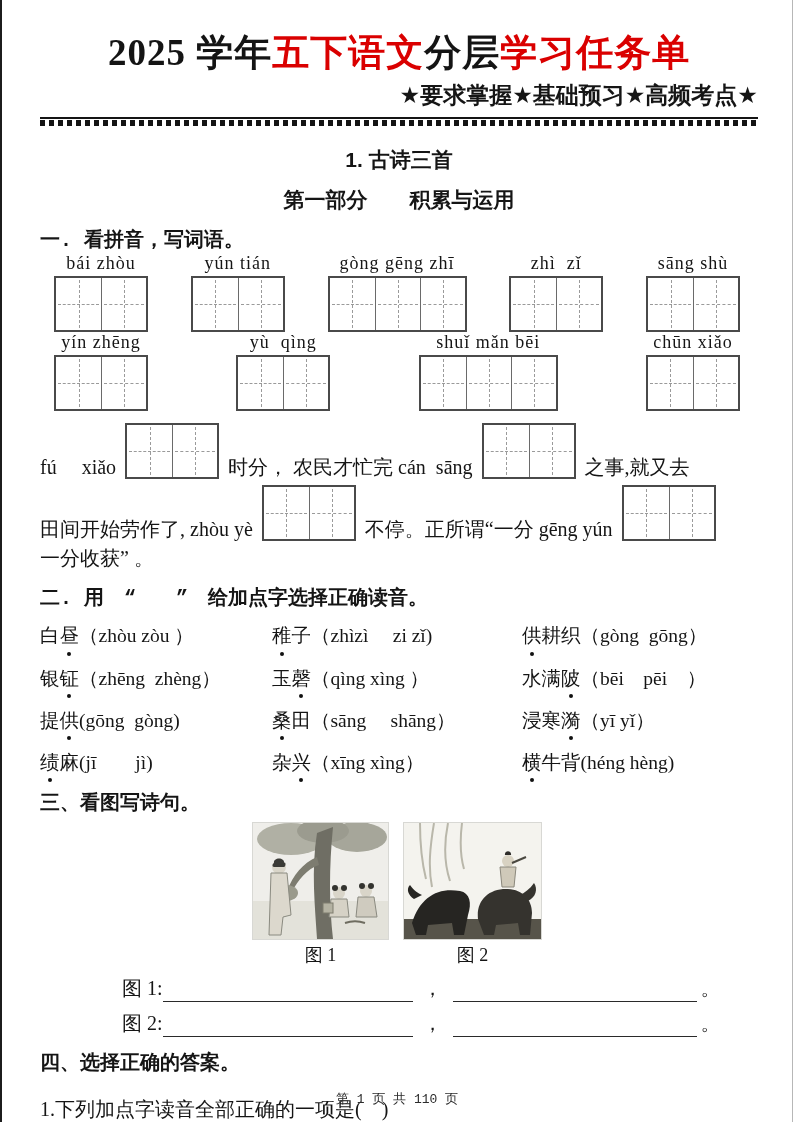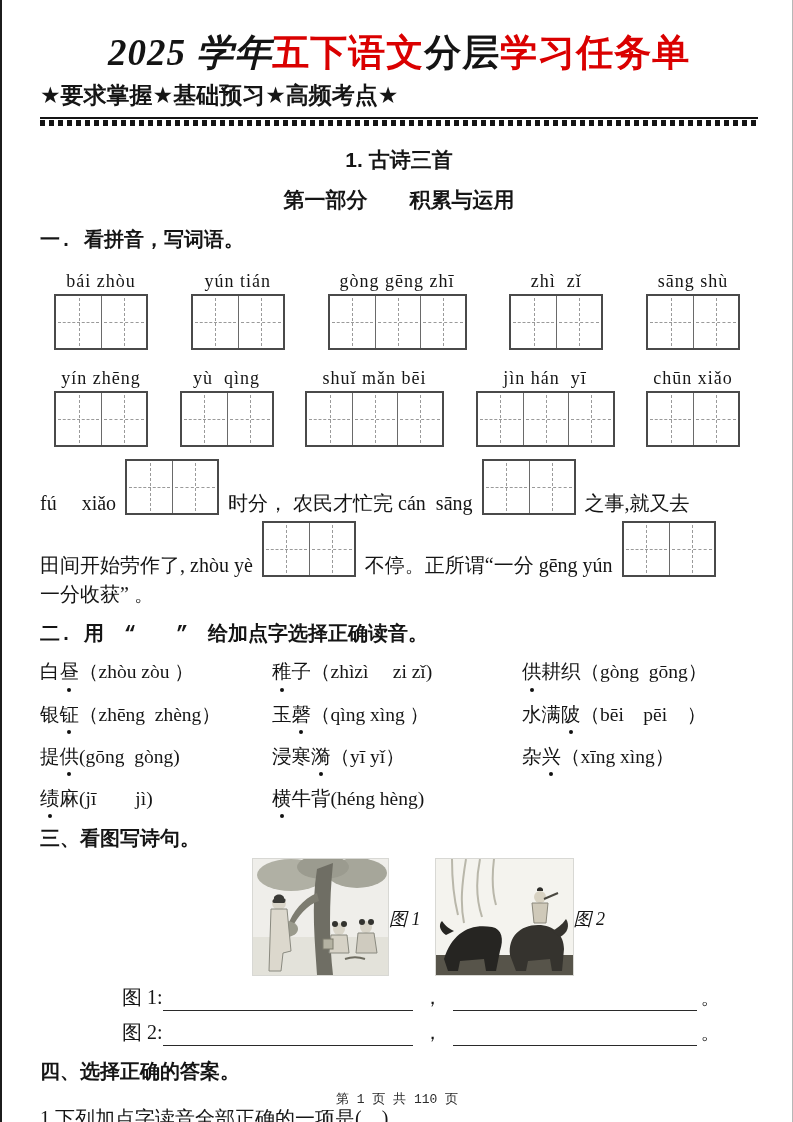--- a/index.html
+++ b/index.html
@@ -8,36 +8,36 @@
     font-family:"Liberation Serif","DejaVu Serif",serif;color:#151515;
     border-left:2px solid #1c1c1c;border-right:1px solid #b7b7b7;
     box-sizing:border-box;overflow:hidden;
   }
   .content{padding:30px 34px 0 38px;}
   .doc-title{
     text-align:center;font-size:37px;font-weight:700;letter-spacing:1px;
     font-family:"Liberation Serif","DejaVu Serif",serif;line-height:1.25;
   }
   .doc-subtitle{
-    text-align:left;font-size:23px;font-weight:700;margin-top:4px;
+    text-align:right;font-size:23px;font-weight:700;margin-top:4px;
     font-family:"Liberation Sans","DejaVu Sans",sans-serif;
   }
   .divider{margin-top:6px;border-top:2px solid #141414;}
   .divider .dots{
     height:6px;margin-top:1px;
     background:repeating-linear-gradient(90deg,#141414 0 5px,transparent 5px 9px);
   }
   .lesson-title{text-align:center;font-size:21px;font-weight:700;margin-top:20px;
     font-family:"Liberation Sans","DejaVu Sans",sans-serif;}
   .part-title{text-align:center;font-size:21px;font-weight:700;margin-top:12px;
     font-family:"Liberation Sans","DejaVu Sans",sans-serif;white-space:pre-wrap;}
   .sec-heading{font-size:20px;font-weight:700;margin-top:12px;
     font-family:Liberation Mono, monospace;white-space:pre-wrap;}
   
-  .pin-row{display:flex;justify-content:space-between;padding:0 18px 0 14px;margin-top:18px;}
+  .pin-row{display:flex;justify-content:space-between;padding:0 18px 0 14px;margin-top:0;}
   .pgroup{display:flex;flex-direction:column;align-items:center;}
   .pylabel{font-size:18px;white-space:pre-wrap;letter-spacing:1px;margin-bottom:2px;}
   .wbox{display:inline-flex;border:2px solid #4a4a4a;background:#fff;}
   .wcell{position:relative;width:45px;height:52px;border-left:1px solid #6a6a6a;box-sizing:border-box;}
   .wcell:first-child{border-left:none;}
   .wcell::before{content:"";position:absolute;left:50%;top:2px;bottom:2px;border-left:1px dashed #9a9a9a;}
   .wcell::after{content:"";position:absolute;top:50%;left:2px;right:2px;border-top:1px dashed #9a9a9a;}
   
   .sentence{margin-top:10px;}
   .sent-line{display:flex;align-items:flex-end;font-size:20px;margin-top:2px;}
@@ -45,40 +45,40 @@
   .sent-line .wbox{margin:2px 4px;}
   
   .pron-grid{display:grid;grid-template-columns:232px 250px 1fr;row-gap:13px;margin-top:10px;
     font-size:19.5px;}
   .pron-item{white-space:pre-wrap;line-height:1.5;}
   .emch{position:relative;display:inline-block;}
   .emch::after{content:"";position:absolute;left:50%;bottom:-5px;transform:translateX(-50%);
     width:4px;height:4px;border-radius:50%;background:#111;}
   
   .figs{display:flex;gap:14px;margin:6px 0 0 212px;}
-  .fig{display:flex;flex-direction:row;align-items:center;font-style:italic;}
+  .fig{display:flex;flex-direction:column;align-items:center;}
   .fig-label{font-size:18px;margin-top:3px;}
   .fig svg{display:block;border:1px solid #d8d8d4;}
   
   .answer-lines{margin:8px 0 0 82px;font-size:20px;}
   .ans-row{display:flex;align-items:flex-end;margin-top:8px;}
   .uline{display:inline-block;border-bottom:1.5px solid #2a2a2a;height:20px;}
   .u1{width:250px;} .u2{width:244px;}
   .ans-sep{margin:0 10px;} .ans-end{margin-left:4px;}
   
   .q-line{font-size:20px;margin-top:20px;white-space:pre-wrap;}
   .footer{position:absolute;left:0;right:0;bottom:14px;text-align:center;font-size:13px;color:#2c2c2c;
     font-family:Liberation Mono, monospace;}
 </style>
 </head>
 <body>
 
 <div class="content">
 
-  <div class="doc-title" id="doc-title"><span style="color: rgb(20, 20, 20); font-style: italic;">2025 学年</span><span style="color: rgb(218, 0, 0);">五下语文</span><span style="color: rgb(20, 20, 20);">分层</span><span style="color: rgb(218, 0, 0);">学习任务单</span></div>
+  <div class="doc-title" id="doc-title"><span style="color: rgb(20, 20, 20);">2025 学年</span><span style="color: rgb(218, 0, 0);">五下语文</span><span style="color: rgb(20, 20, 20);">分层</span><span style="color: rgb(218, 0, 0);">学习任务单</span></div>
   <div class="doc-subtitle">★要求掌握★基础预习★高频考点★</div>
 
   <div class="divider">
       <div class="dots"></div>
     </div>
 
   <div class="lesson-title">1. 古诗三首</div>
   <div class="part-title">第一部分　　积累与运用</div>
 
   <div class="sec-heading">一. 看拼音，写词语。</div>
@@ -131,28 +131,20 @@
         </div>
         <div class="pgroup">
           <div class="pylabel">yù  qìng</div>
           <span class="wbox">
             <span class="wcell"></span>
             <span class="wcell"></span>
           </span>
         </div>
         <div class="pgroup">
           <div class="pylabel">shuǐ mǎn bēi</div>
-          <span class="wbox">
-            <span class="wcell"></span>
-            <span class="wcell"></span>
-            <span class="wcell"></span>
-          </span>
-        </div>
-        <div class="pgroup">
-          <div class="pylabel">jìn hán  yī</div>
           <span class="wbox">
             <span class="wcell"></span>
             <span class="wcell"></span>
             <span class="wcell"></span>
           </span>
         </div>
         <div class="pgroup">
           <div class="pylabel">chūn xiǎo</div>
           <span class="wbox">
             <span class="wcell"></span>
@@ -194,23 +186,24 @@
 
   <div class="sec-heading">二. 用　“　　”　给加点字选择正确读音。</div>
   <div class="pron-grid" id="pron-grid">
       <div class="pron-item">白<span class="emch">昼</span>（zhòu zòu ）</div>
       <div class="pron-item"><span class="emch">稚</span>子（zhìzì　 zi zǐ)</div>
       <div class="pron-item"><span class="emch">供</span>耕织（gòng  gōng）</div>
       <div class="pron-item">银<span class="emch">钲</span>（zhēng  zhèng）</div>
       <div class="pron-item">玉<span class="emch">磬</span>（qìng xìng ）</div>
       <div class="pron-item">水满<span class="emch">陂</span>（bēi　pēi　）</div>
       <div class="pron-item">提<span class="emch">供</span>(gōng  gòng)</div>
+      <div class="pron-item"><span class="emch">桑</span>田（sāng　 shāng）</div>
       <div class="pron-item">浸寒<span class="emch">漪</span>（yī yǐ）</div>
+      <div class="pron-item"><span class="emch">绩</span>麻(jī　　jì)</div>
       <div class="pron-item">杂<span class="emch">兴</span>（xīng xìng）</div>
-      <div class="pron-item"><span class="emch">绩</span>麻(jī　　jì)</div>
       <div class="pron-item"><span class="emch">横</span>牛背(héng hèng)</div>
     </div>
 
   <div class="sec-heading">三、看图写诗句。</div>
   <div class="figs">
     <div class="fig">
       <svg width="135" height="116" viewBox="0 0 135 116">
         <rect width="135" height="116" fill="#efeeea"></rect>
         <rect y="78" width="135" height="38" fill="#e3e2da"></rect>
         <ellipse cx="38" cy="16" rx="34" ry="16" fill="#b0b0a4"></ellipse>

